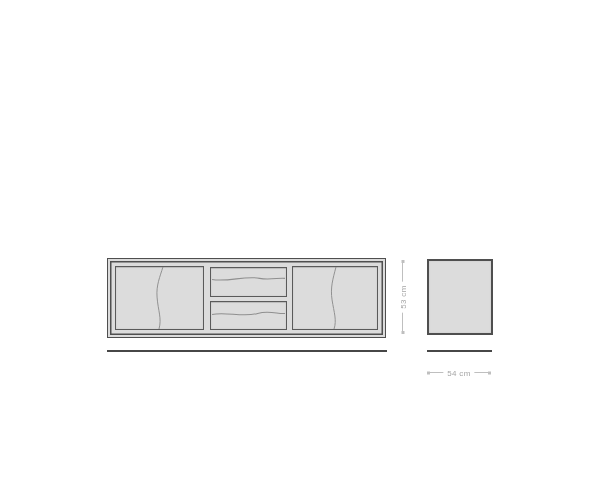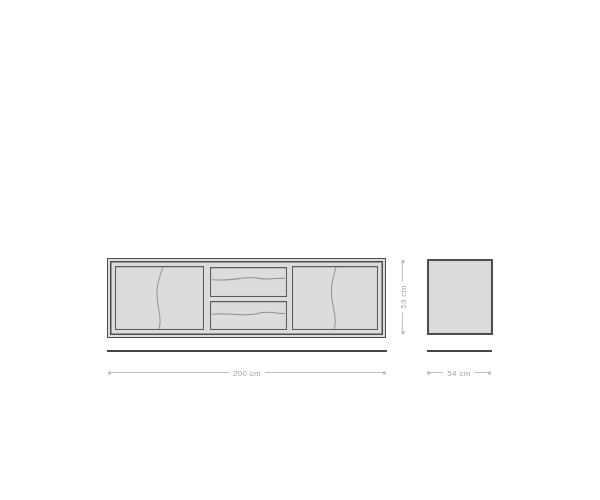--- a/index.html
+++ b/index.html
@@ -105,26 +105,20 @@
         <path d="M44,0 C41,12 38,21 40,34 C42,47 45,55 42,64"></path>
       </svg>
     </div>
   </div>
 
   <div class="side-panel"></div>
 
   <div class="baseline baseline-front"></div>
   <div class="baseline baseline-side"></div>
 
-  <div class="dim dim-h dim-width">
-    <div class="dim-line"></div>
-    <div class="dim-dot dot-left"></div>
-    <div class="dim-dot dot-right"></div>
-    <span class="dim-label">200 cm</span>
-  </div>
 
   <div class="dim dim-v dim-height">
     <div class="dim-line"></div>
     <div class="dim-dot dot-top"></div>
     <div class="dim-dot dot-bottom"></div>
     <span class="dim-label">53 cm</span>
   </div>
 
   <div class="dim dim-h dim-depth">
     <div class="dim-line"></div>

